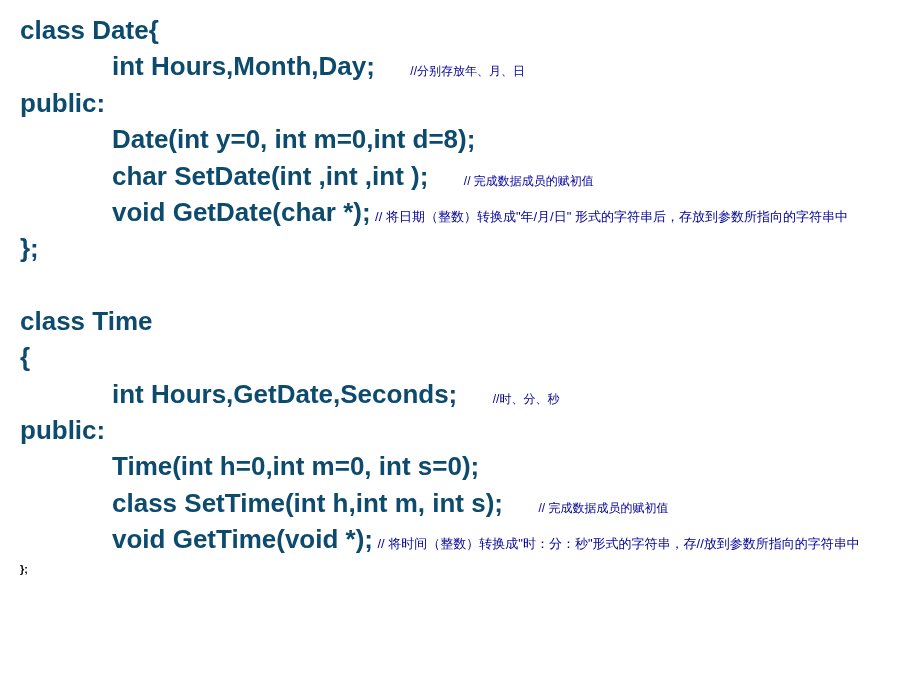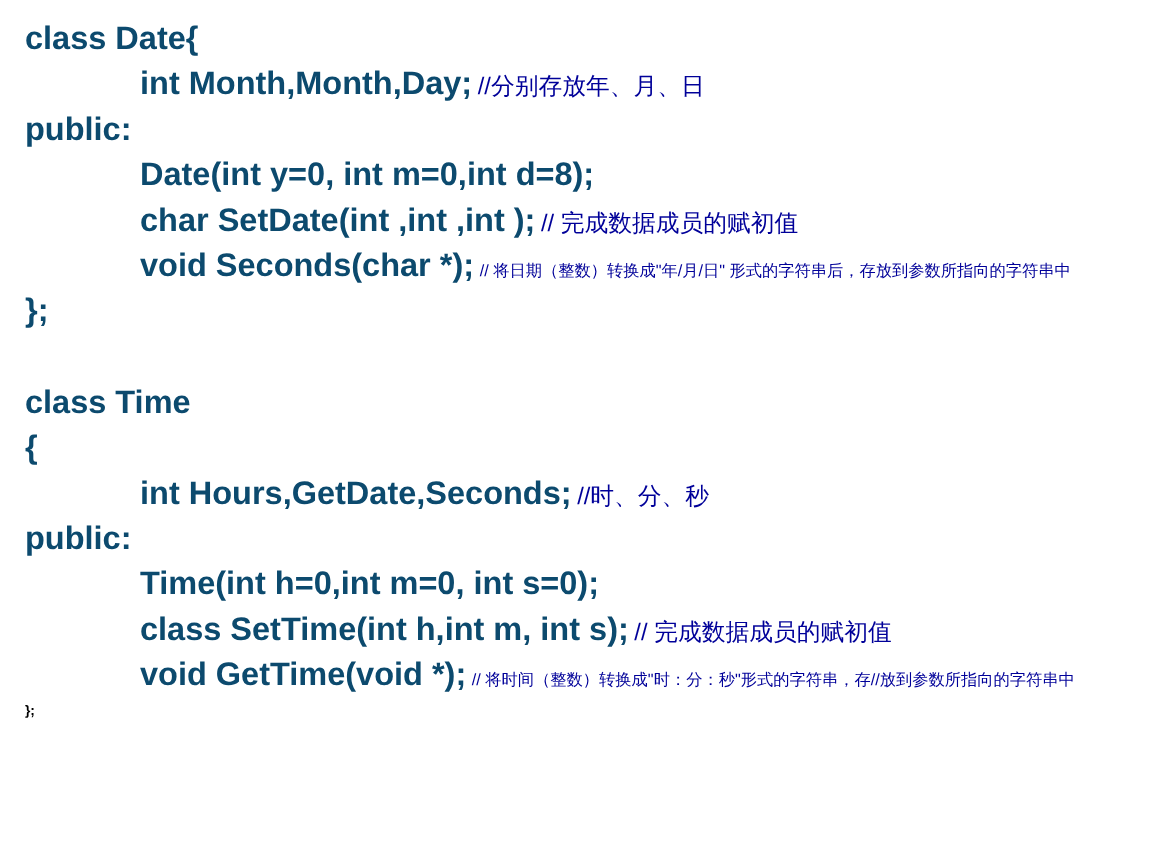--- a/index.html
+++ b/index.html
@@ -20,21 +20,22 @@
       line-height: 1.4;
     }
     .code {
       color: #0c4a6e;
       font-weight: bold;
       font-size: 26px;
     }
     .comment {
       color: #000099;
       font-weight: normal;
-      font-size: 19px;
+      font-size: 12px;
+      margin-left: 31px;
     }
     .comment-small {
       color: #000099;
       font-weight: normal;
       font-size: 13px;
     }
     .small-code {
       color: #000000;
       font-weight: bold;
       font-size: 11px;
@@ -47,39 +48,39 @@
     }
   </style>
 </head>
 <body>
 
 <div class="code-line">
   <span class="code">class  Date{</span>
 </div>
 
 <div class="code-line indent1">
-  <span class="code">int Month,Month,Day;</span>
+  <span class="code">int Hours,Month,Day;</span>
   <span class="comment">  //分别存放年、月、日</span>
 </div>
 
 <div class="code-line">
   <span class="code">public:</span>
 </div>
 
 <div class="code-line indent1">
   <span class="code">Date(int y=0, int m=0,int d=8);</span>
 </div>
 
 <div class="code-line indent1">
   <span class="code">char SetDate(int ,int ,int );</span>
   <span class="comment"> // 完成数据成员的赋初值</span>
 </div>
 
 <div class="code-line indent1">
-  <span class="code">void Seconds(char *);</span>
+  <span class="code">void GetDate(char *);</span>
   <span class="comment-small">  //  将日期（整数）转换成"年/月/日"  形式的字符串后，存放到参数所指向的字符串中</span>
 </div>
 
 <div class="code-line">
   <span class="code">};</span>
 </div>
 
 <div class="blank"></div>
 
 <div class="code-line">

